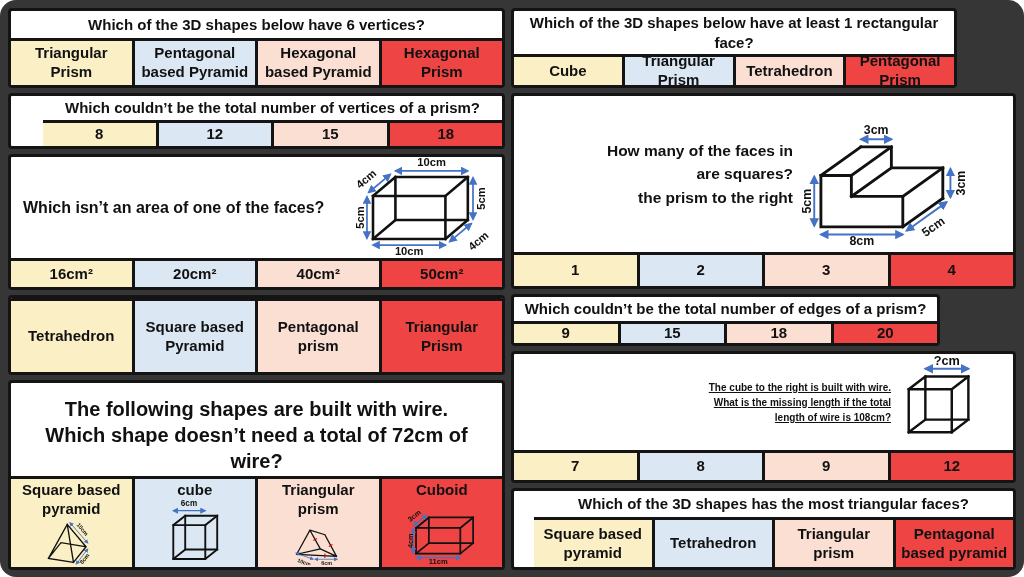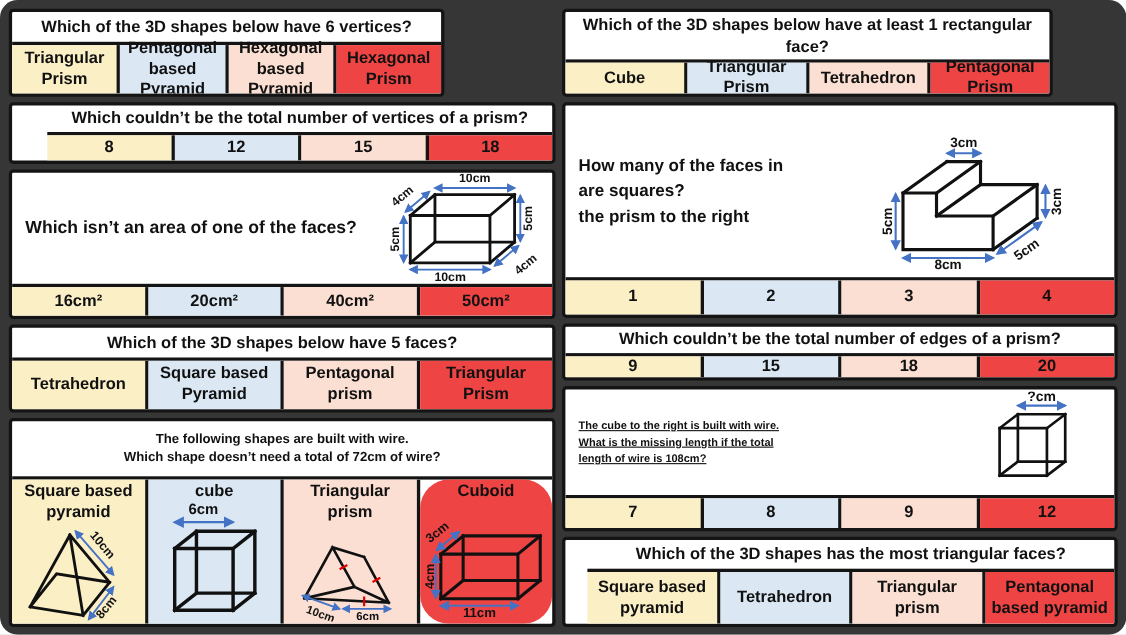--- a/index.html
+++ b/index.html
@@ -10,21 +10,21 @@
   .qline { display:block; }
   .opts { display:flex; flex:1 1 auto; border-top:3px solid #141414; min-height:0; }
   .opt { flex:1 1 0; border-right:3px solid #141414; display:flex; flex-direction:column; align-items:center; justify-content:center; text-align:center; font-weight:bold; color:#111; font-size:15px; line-height:1.25; padding:2px 4px; min-width:0; }
   .opt:last-child { border-right:none; }
   .c0 { background:#FBEFC6; }
   .c1 { background:#DBE8F4; }
   .c2 { background:#FADFD2; }
   .c3 { background:#ef4444; }
   .body { flex:1 1 auto; display:flex; align-items:center; min-height:0; }
   .qtext { flex:1 1 auto; font-weight:bold; color:#111; padding:4px 6px 4px 12px; }
-  .qtext .qline { text-align:left; }
+  .qtext .qline { text-align:right; }
   .fig { flex:0 0 auto; }
   .optlabel { flex:0 0 auto; }
   .optfig { flex:1 1 auto; width:100%; min-height:0; }
   svg text { font-family:"Liberation Sans",sans-serif; font-weight:bold; fill:#111; }
   .edge { stroke:#111; stroke-width:3; fill:none; stroke-linecap:square; }
   .edge-thin { stroke:#111; stroke-width:2.5; fill:none; stroke-linecap:square; }
   .dim { stroke:#4472C4; stroke-width:2; fill:none; }
   .tick { stroke:#E00000; stroke-width:2.5; fill:none; }
 </style>
 </head>
@@ -33,21 +33,21 @@
 <svg width="0" height="0" style="position:absolute">
   <defs>
     <marker id="arr" viewBox="0 0 10 10" refX="8" refY="5" markerWidth="5" markerHeight="5" orient="auto-start-reverse">
       <path d="M0,0 L10,5 L0,10 z" fill="#4472C4"></path>
     </marker>
   </defs>
 </svg>
 
 <div class="board">
 
-  <div class="card" style="left:8px;top:8px;width:396px;height:80px;">
+  <div class="card" style="left:8px;top:8px;width:497px;height:80px;">
     <div class="qbar" style="flex-basis:27px;">Which of the 3D shapes below have 6 vertices?</div>
     <div class="opts">
       <div class="opt c0">Triangular Prism</div>
       <div class="opt c1">Pentagonal based Pyramid</div>
       <div class="opt c2">Hexagonal based Pyramid</div>
       <div class="opt c3">Hexagonal Prism</div>
     </div>
   </div>
 
   <div class="card" style="left:8px;top:93px;width:497px;height:56px;padding-left:32px;">
@@ -86,31 +86,30 @@
     </div>
     <div class="opts" style="flex:0 0 29px;">
       <div class="opt c0">16cm²</div>
       <div class="opt c1">20cm²</div>
       <div class="opt c2">40cm²</div>
       <div class="opt c3">50cm²</div>
     </div>
   </div>
 
   <div class="card" style="left:8px;top:295px;width:497px;height:80px;">
-    <div class="qbar" style="flex-basis:27px;">Which of the 3D shapes below have 5 faces?</div>
     <div class="opts">
       <div class="opt c0">Tetrahedron</div>
       <div class="opt c1">Square based Pyramid</div>
       <div class="opt c2">Pentagonal prism</div>
       <div class="opt c3">Triangular Prism</div>
     </div>
   </div>
 
   <div class="card" style="left:8px;top:380px;width:497px;height:190px;">
-    <div class="qbar" style="flex-basis:50px;font-size:12px;">
+    <div class="qbar" style="flex-basis:50px;font-size:20px;margin-top:11px;">
       <span class="qline">The following shapes are built with wire.</span>
       <span class="qline">Which shape doesn’t need a total of 72cm of wire?</span>
     </div>
     <div class="opts">
       <div class="opt c0" style="justify-content:flex-start;">
         <div class="optlabel">Square based pyramid</div>
         <svg class="optfig" viewBox="0 0 118 104" preserveAspectRatio="xMidYMid meet">
           <g class="edge">
             <path d="M50,12 L8,88 M50,12 L64,97 M50,12 L92,62 M8,88 L64,97 M64,97 L92,62 M8,88 L36,53 L92,62"></path>
           </g>
@@ -145,21 +144,21 @@
             <path d="M44.1,51.9 L52.9,47.1 M81.6,66.4 L90.4,61.6 M72,83 L72,94"></path>
           </g>
           <g class="dim">
             <line x1="2" y1="82" x2="44" y2="97" marker-start="url(#arr)" marker-end="url(#arr)"></line>
             <line x1="48" y1="97" x2="102" y2="97" marker-start="url(#arr)" marker-end="url(#arr)"></line>
           </g>
           <text x="22" y="104" font-size="13" text-anchor="middle" dominant-baseline="central" transform="rotate(20 22 104)">10cm</text>
           <text x="76" y="110" font-size="13" text-anchor="middle">6cm</text>
         </svg>
       </div>
-      <div class="opt c3" style="justify-content:flex-start;border-radius:26px;">
+      <div class="opt c3" style="justify-content:flex-start;">
         <div class="optlabel">Cuboid</div>
         <svg class="optfig" viewBox="0 0 122 112" preserveAspectRatio="xMidYMid meet">
           <g class="edge">
             <path d="M16,48 H92 V92 H16 Z M38,30 H114 V74 H38 Z"></path>
             <path d="M16,48 L38,30 M92,48 L114,30 M92,92 L114,74 M16,92 L38,74"></path>
           </g>
           <g class="dim">
             <line x1="12" y1="44" x2="34" y2="26" marker-start="url(#arr)" marker-end="url(#arr)"></line>
             <line x1="11" y1="49" x2="11" y2="91" marker-start="url(#arr)" marker-end="url(#arr)"></line>
             <line x1="16" y1="99" x2="92" y2="99" marker-start="url(#arr)" marker-end="url(#arr)"></line>
@@ -210,21 +209,21 @@
       </svg>
     </div>
     <div class="opts" style="flex:0 0 34px;">
       <div class="opt c0">1</div>
       <div class="opt c1">2</div>
       <div class="opt c2">3</div>
       <div class="opt c3">4</div>
     </div>
   </div>
 
-  <div class="card" style="left:511px;top:294px;width:505px;height:52px;">
+  <div class="card" style="left:511px;top:294px;width:429px;height:52px;">
     <div class="qbar" style="flex-basis:22px;">Which couldn’t be the total number of edges of a prism?</div>
     <div class="opts">
       <div class="opt c0">9</div>
       <div class="opt c1">15</div>
       <div class="opt c2">18</div>
       <div class="opt c3">20</div>
     </div>
   </div>
 
   <div class="card" style="left:511px;top:351px;width:505px;height:132px;">

